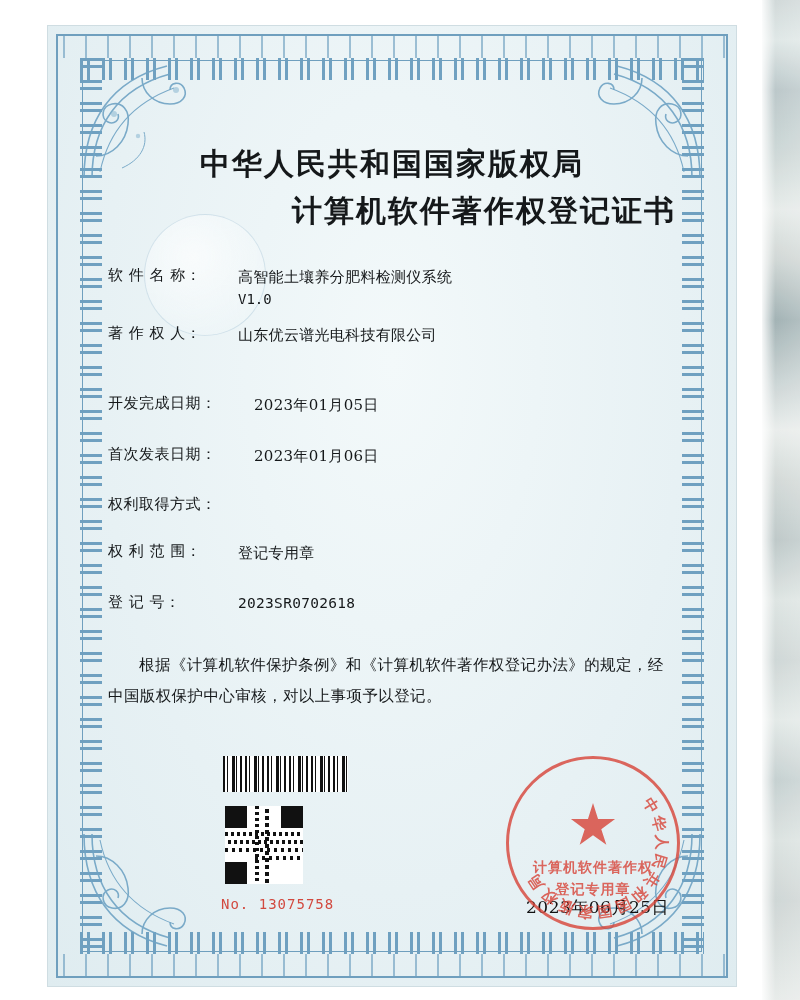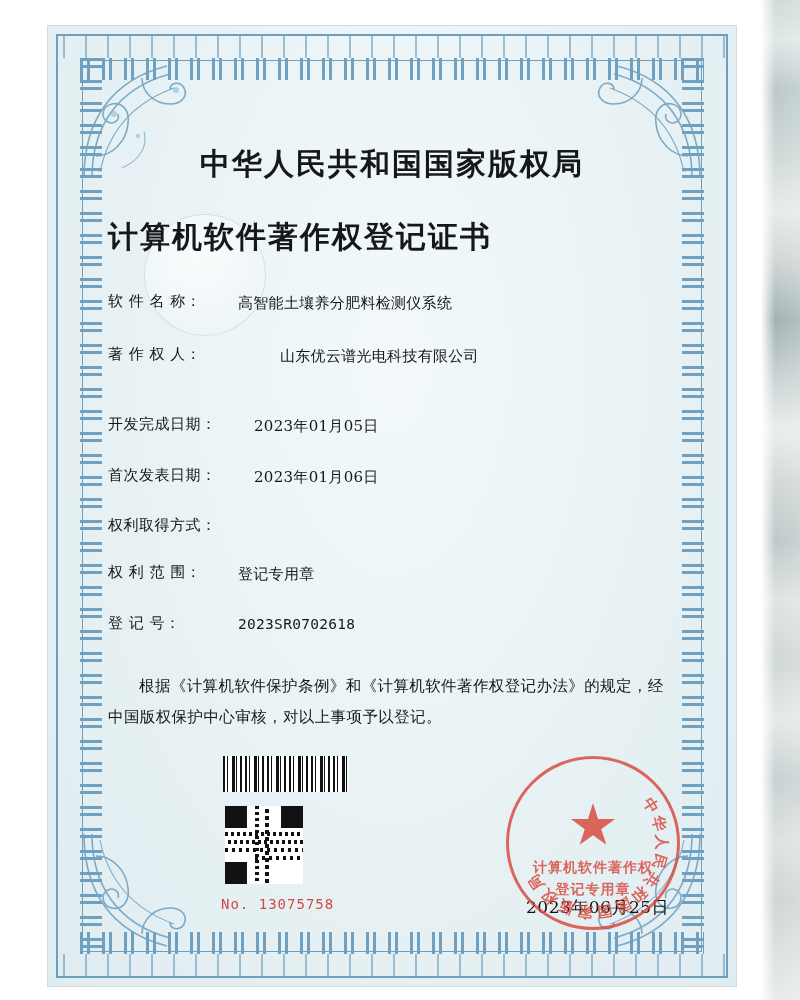--- a/index.html
+++ b/index.html
@@ -157,25 +157,25 @@
 
   .title-main {
     text-align: center;
     font-size: 30px;
     letter-spacing: 2px;
     font-weight: 700;
     margin-top: 48px;
     font-family: "DejaVu Serif", serif;
   }
   .title-sub {
-    text-align: left;
+    text-align: right;
     font-size: 30px;
     letter-spacing: 2px;
     font-weight: 700;
-    margin-top: 32px;
+    margin-top: 6px;
     font-family: "DejaVu Serif", serif;
   }
   .cert-no {
     text-align: right;
     font-size: 12.5px;
     margin-top: 24px;
     padding-right: 4px;
     letter-spacing: .3px;
     font-family: "DejaVu Serif", serif;
   }
@@ -195,21 +195,21 @@
     white-space: nowrap;
   }
   .field .v {
     flex: 1;
     line-height: 1.5;
     letter-spacing: .3px;
   }
   .field .v .line2 { display: block; font-family: "DejaVu Sans Mono", monospace; font-size: 14px; letter-spacing: 0; }
 
   #f-name { margin-top: 34px; }
-  #f-owner { margin-top: 30px; gap: 42px; }
+  #f-owner { margin-top: 14px; }
   #f-devdate { margin-top: 48px; }
   #f-pubdate, #f-acquire, #f-scope, #f-regno { margin-top: 28px; }
   #f-regno .v { font-family: "DejaVu Sans Mono", monospace; font-size: 14.5px; }
   #f-devdate .v, #f-pubdate .v { font-family: "DejaVu Serif", serif; margin-left: 16px; }
 
   .para {
     margin-top: 36px;
     font-size: 15.5px;
     line-height: 2.0;
     text-indent: 2em;
@@ -374,20 +374,21 @@
     <div class="content">
 
       <div class="title-main">中华人民共和国国家版权局</div>
       <div class="title-sub">计算机软件著作权登记证书</div>
 
 
       <div class="field" id="f-name">
         <div class="k">软 件 名 称：</div>
         <div class="v">
           <span>高智能土壤养分肥料检测仪系统</span>
+          <span class="line2">V1.0</span>
         </div>
       </div>
 
       <div class="field" id="f-owner">
         <div class="k">著 作 权 人：</div>
         <div class="v">山东优云谱光电科技有限公司</div>
       </div>
 
       <div class="field" id="f-devdate">
         <div class="k">开发完成日期：</div>

